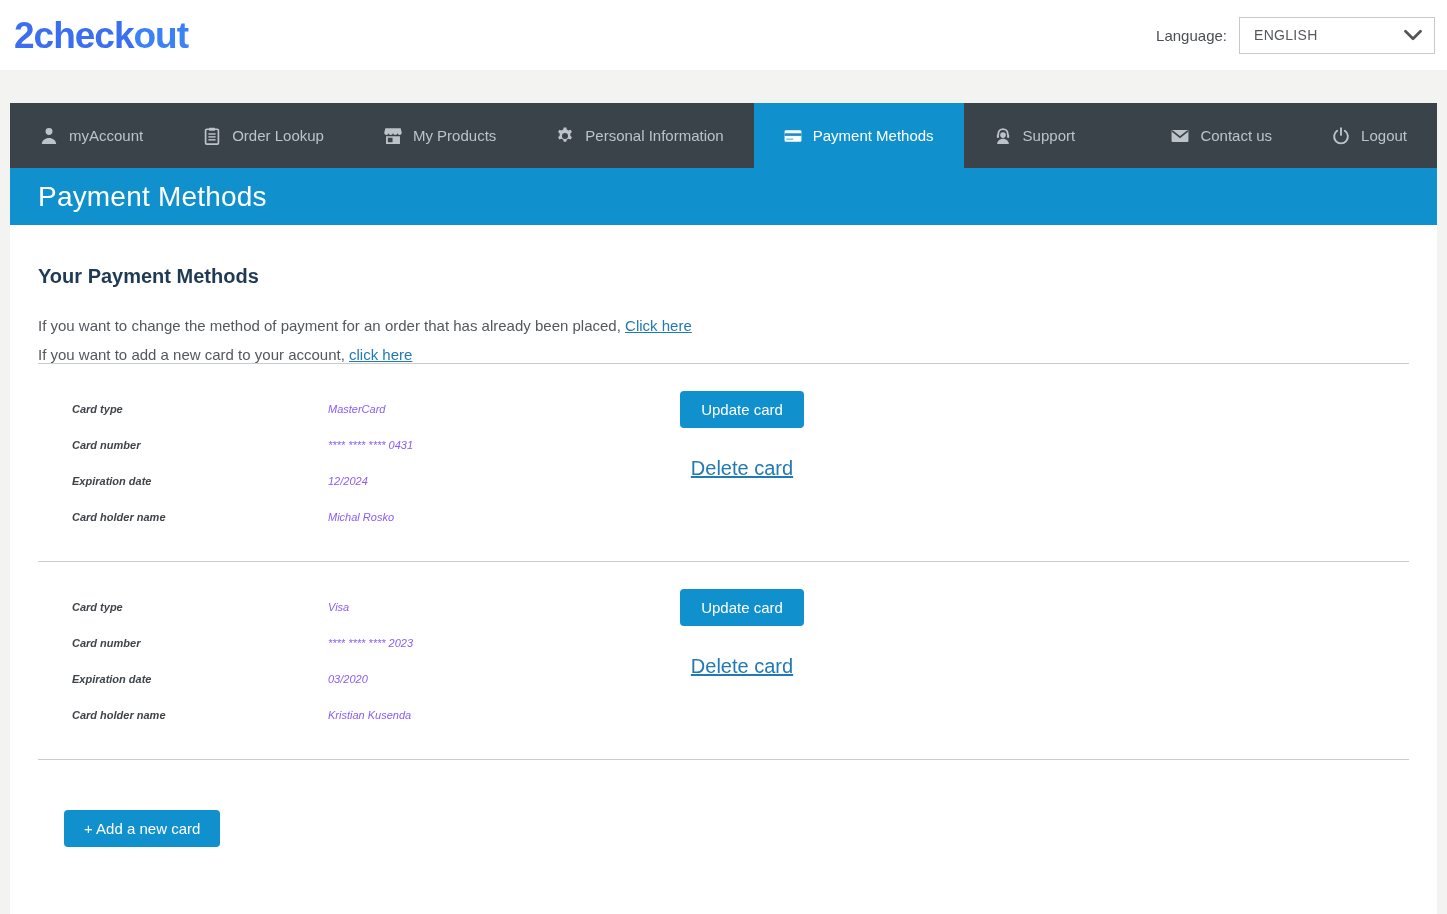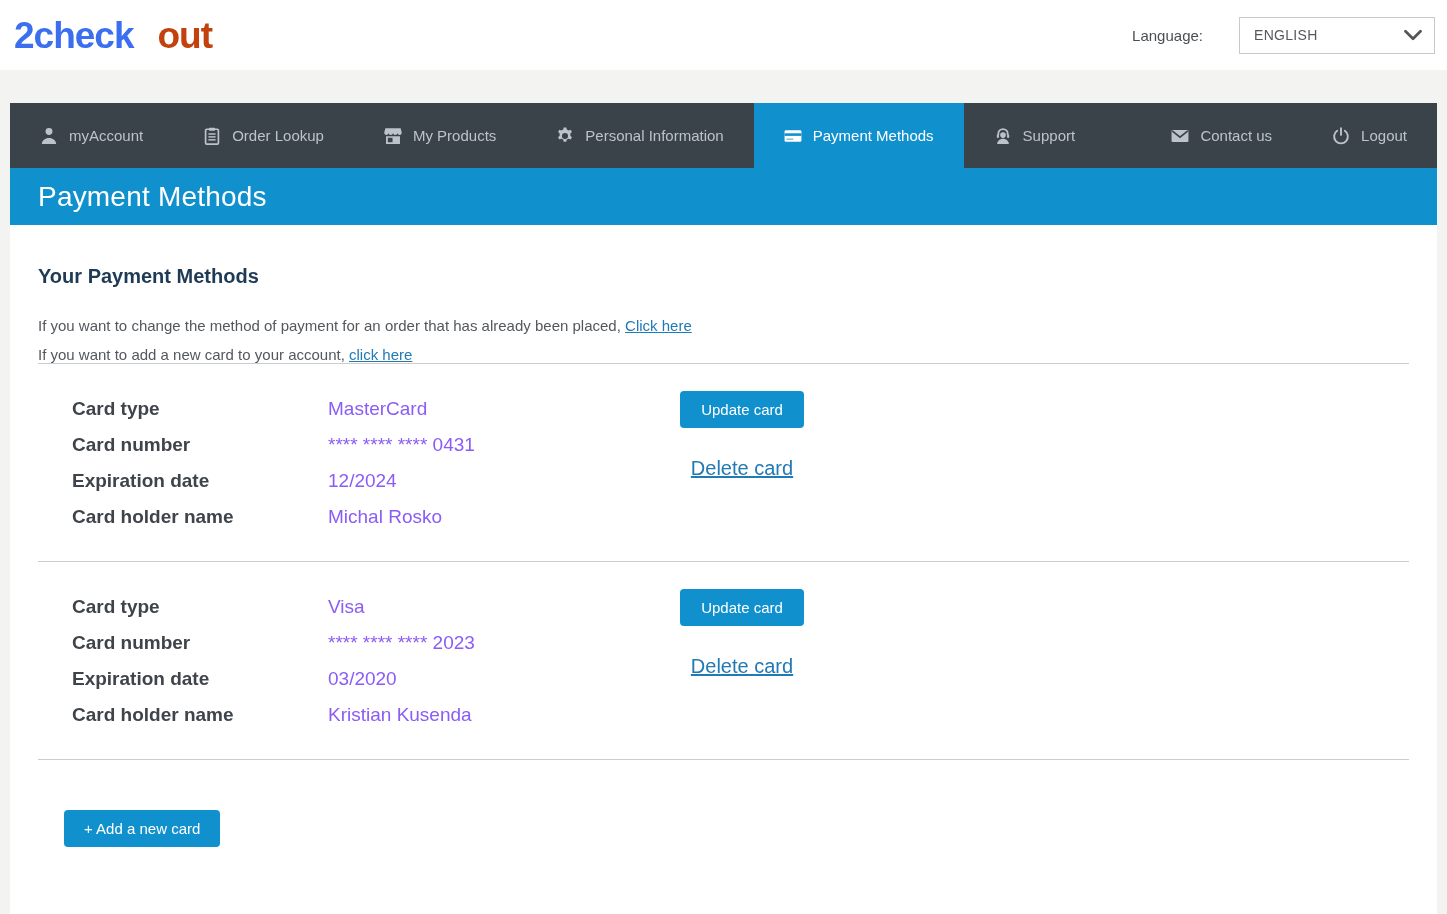--- a/index.html
+++ b/index.html
@@ -20,34 +20,33 @@
     padding: 0 12px 0 14px;
   }
   .logo {
     font-size: 37px;
     font-weight: bold;
     letter-spacing: -1px;
     line-height: 1;
     cursor: pointer;
   }
   .logo .blue  { color: #3b6ff0; }
-  .logo .green { color: #c2410c; margin-left: 24px; }
+  .logo .green { color: #3b82f6; }
 
   .lang-wrap { display: flex; align-items: center; gap: 12px; }
   .lang-label { font-size: 15px; color: #4b4f54; }
   .lang-select {
     width: 196px; height: 37px;
     border: 1px solid #c9c9c9;
     background: #fff;
     display: flex; align-items: center; justify-content: space-between;
     padding: 0 12px 0 14px;
     font-size: 14px; color: #55585c;
     letter-spacing: .3px;
     cursor: pointer;
-    margin-left: 24px;
   }
   .lang-select svg { width: 12px; height: 8px; stroke: #555; }
 
   
   .main-container { margin: 33px 10px 0 10px; }
 
   
   .nav {
     height: 65px;
     background: #3a424a;
@@ -112,21 +111,22 @@
   
   .card-block {
     display: flex;
     padding: 27px 0 26px 34px;
   }
   .card-grid {
     display: grid;
     grid-template-columns: 256px 352px;
     grid-auto-rows: 36px;
     align-items: center;
-    font-size: 19px;
+    font-size: 11px;
+    font-style: italic;
   }
   .card-label { font-weight: bold; color: #3f444a; }
   .card-value { color: #8b5cf6; }
 
   .card-actions {
     display: flex;
     flex-direction: column;
     align-items: center;
     padding-top: 0;
   }

